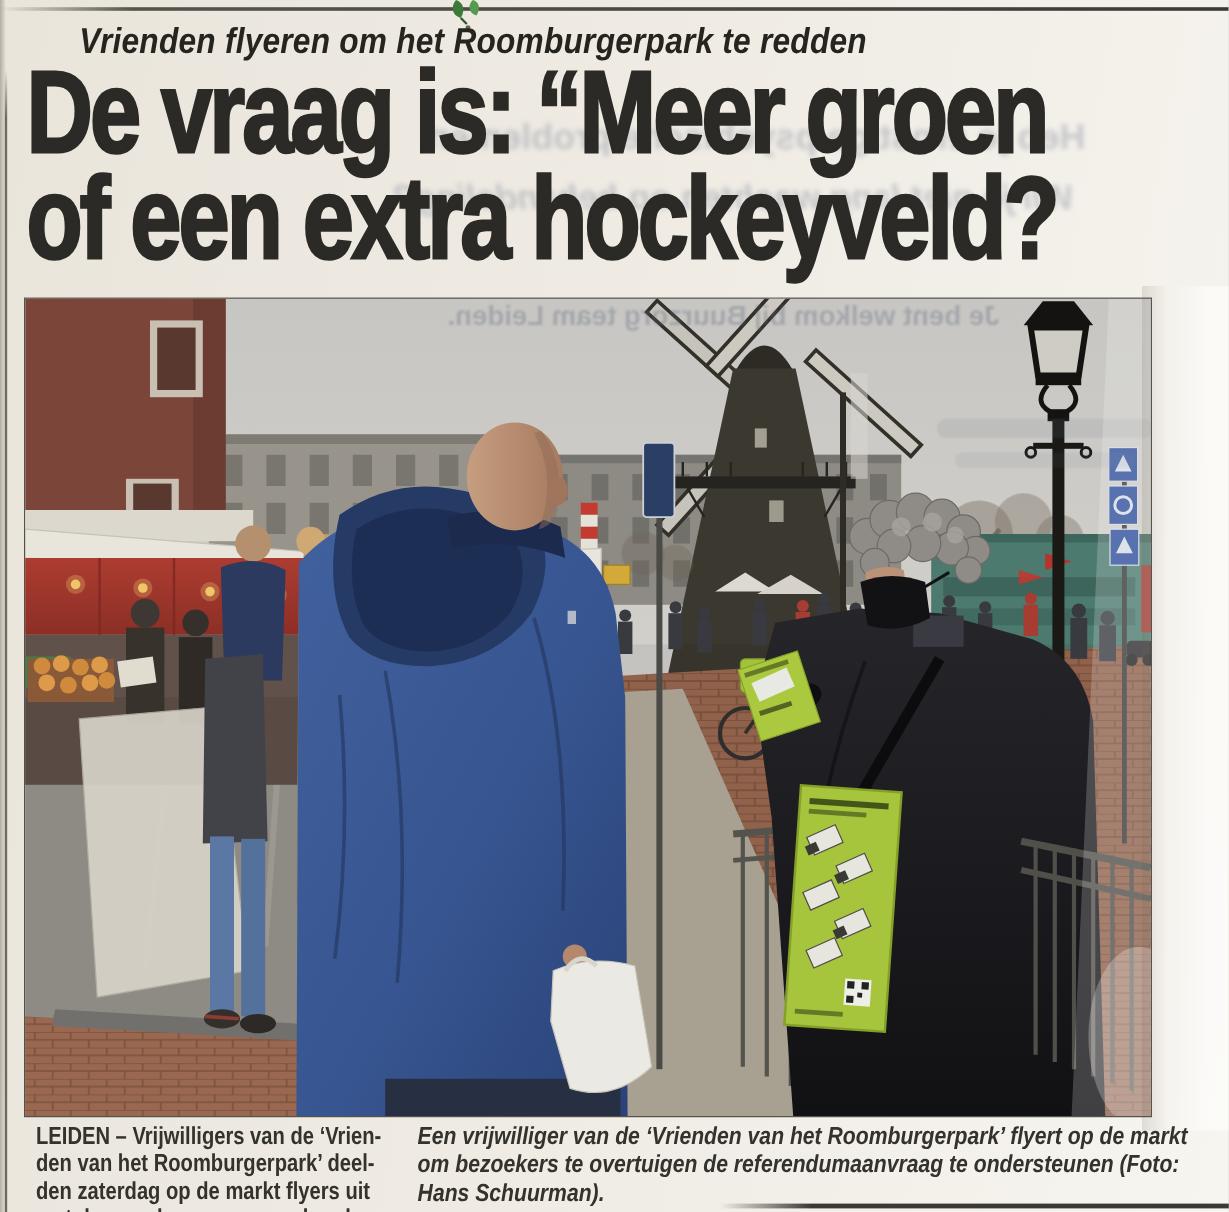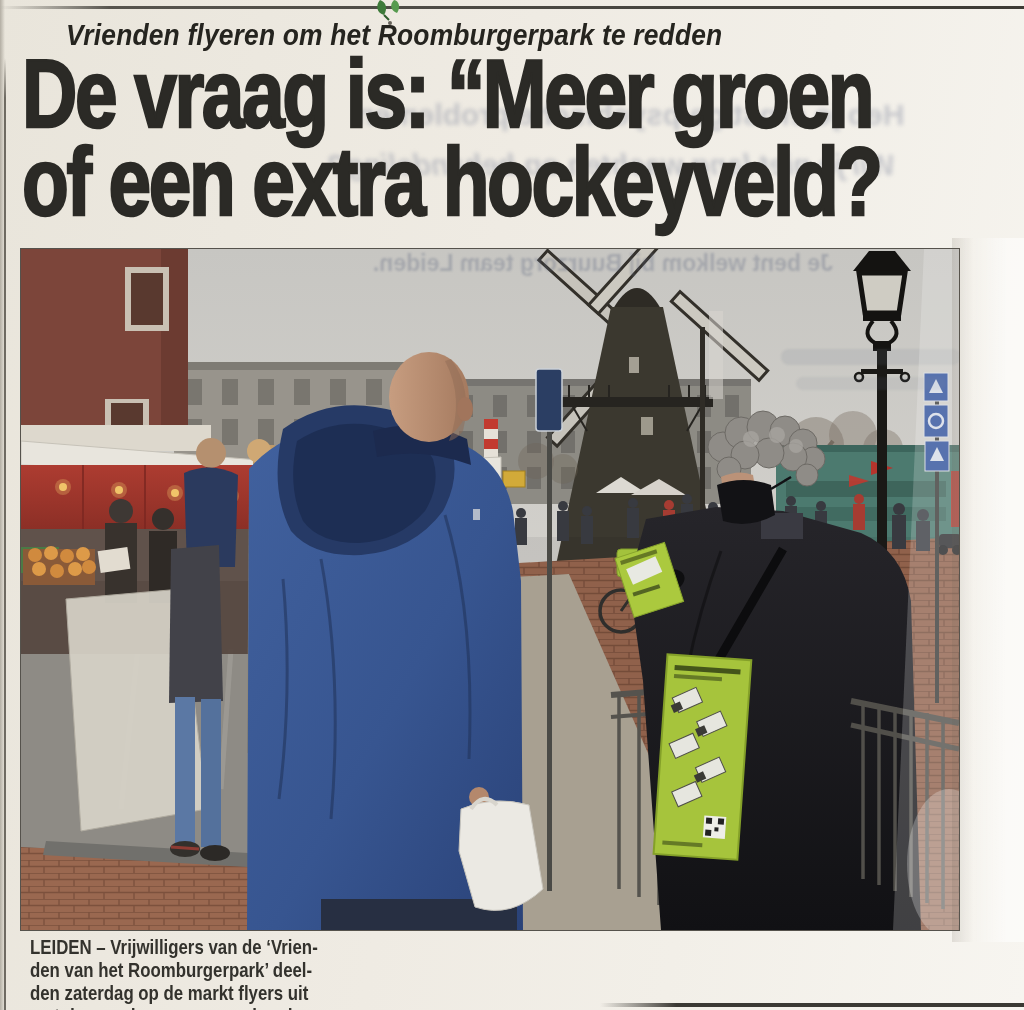--- a/index.html
+++ b/index.html
@@ -499,15 +499,20 @@
 
   <div class="fold"></div>
 
   <div class="bodycol">
     <div class="bl">LEIDEN – Vrijwilligers van de ‘Vrien-</div>
     <div class="bl">den van het Roomburgerpark’ deel-</div>
     <div class="bl">den zaterdag op de markt flyers uit</div>
     <div class="bl">met daarop de oproep voor hand-</div>
   </div>
 
+  <div class="captioncol">
+    <div class="cl">Een vrijwilliger van de ‘Vrienden van het Roomburgerpark’ flyert op de markt</div>
+    <div class="cl">om bezoekers te overtuigen de referendumaanvraag te ondersteunen (Foto:</div>
+    <div class="cl">Hans Schuurman).</div>
+  </div>
 
   <div class="bottom-rule"></div>
 </div>
 
 </body></html>

